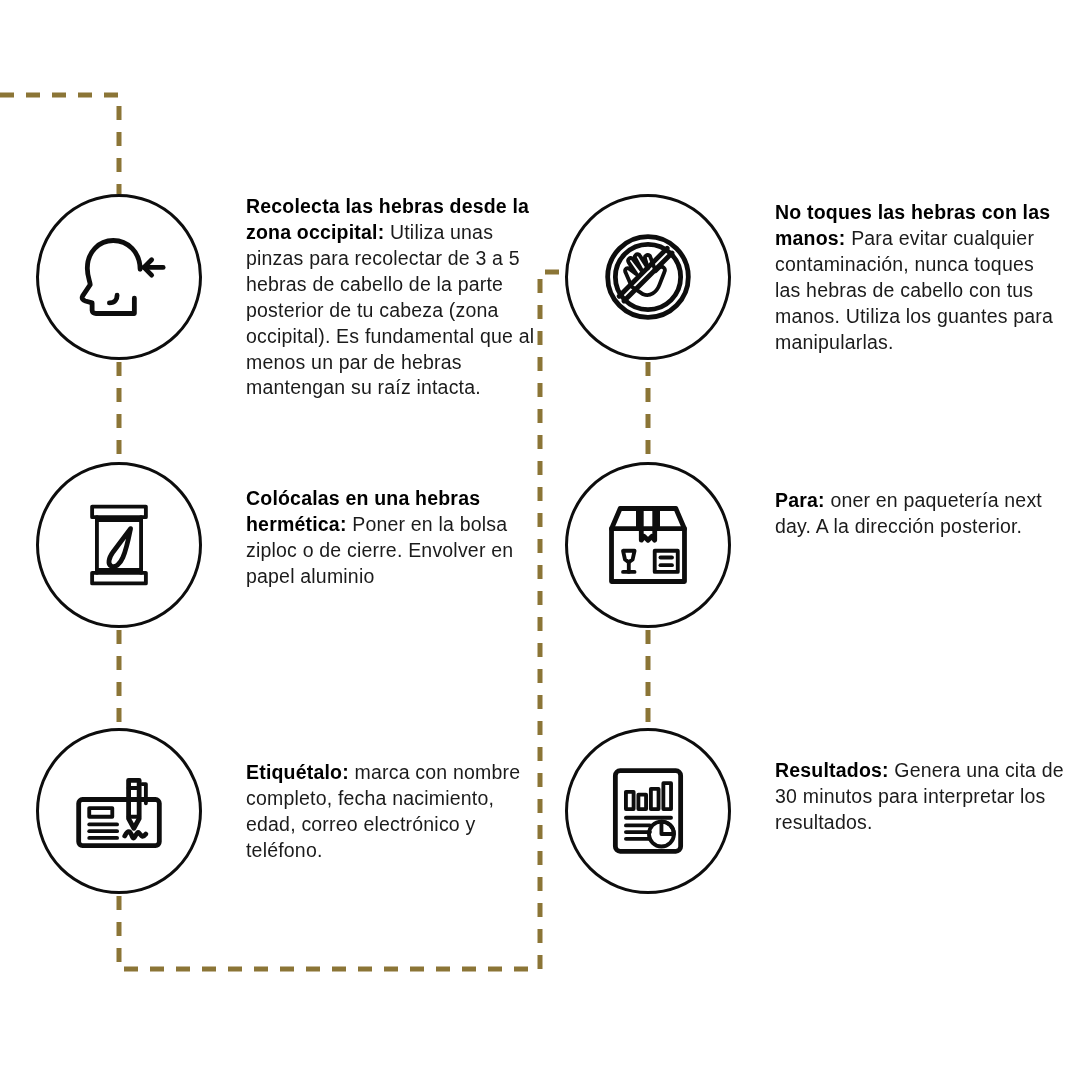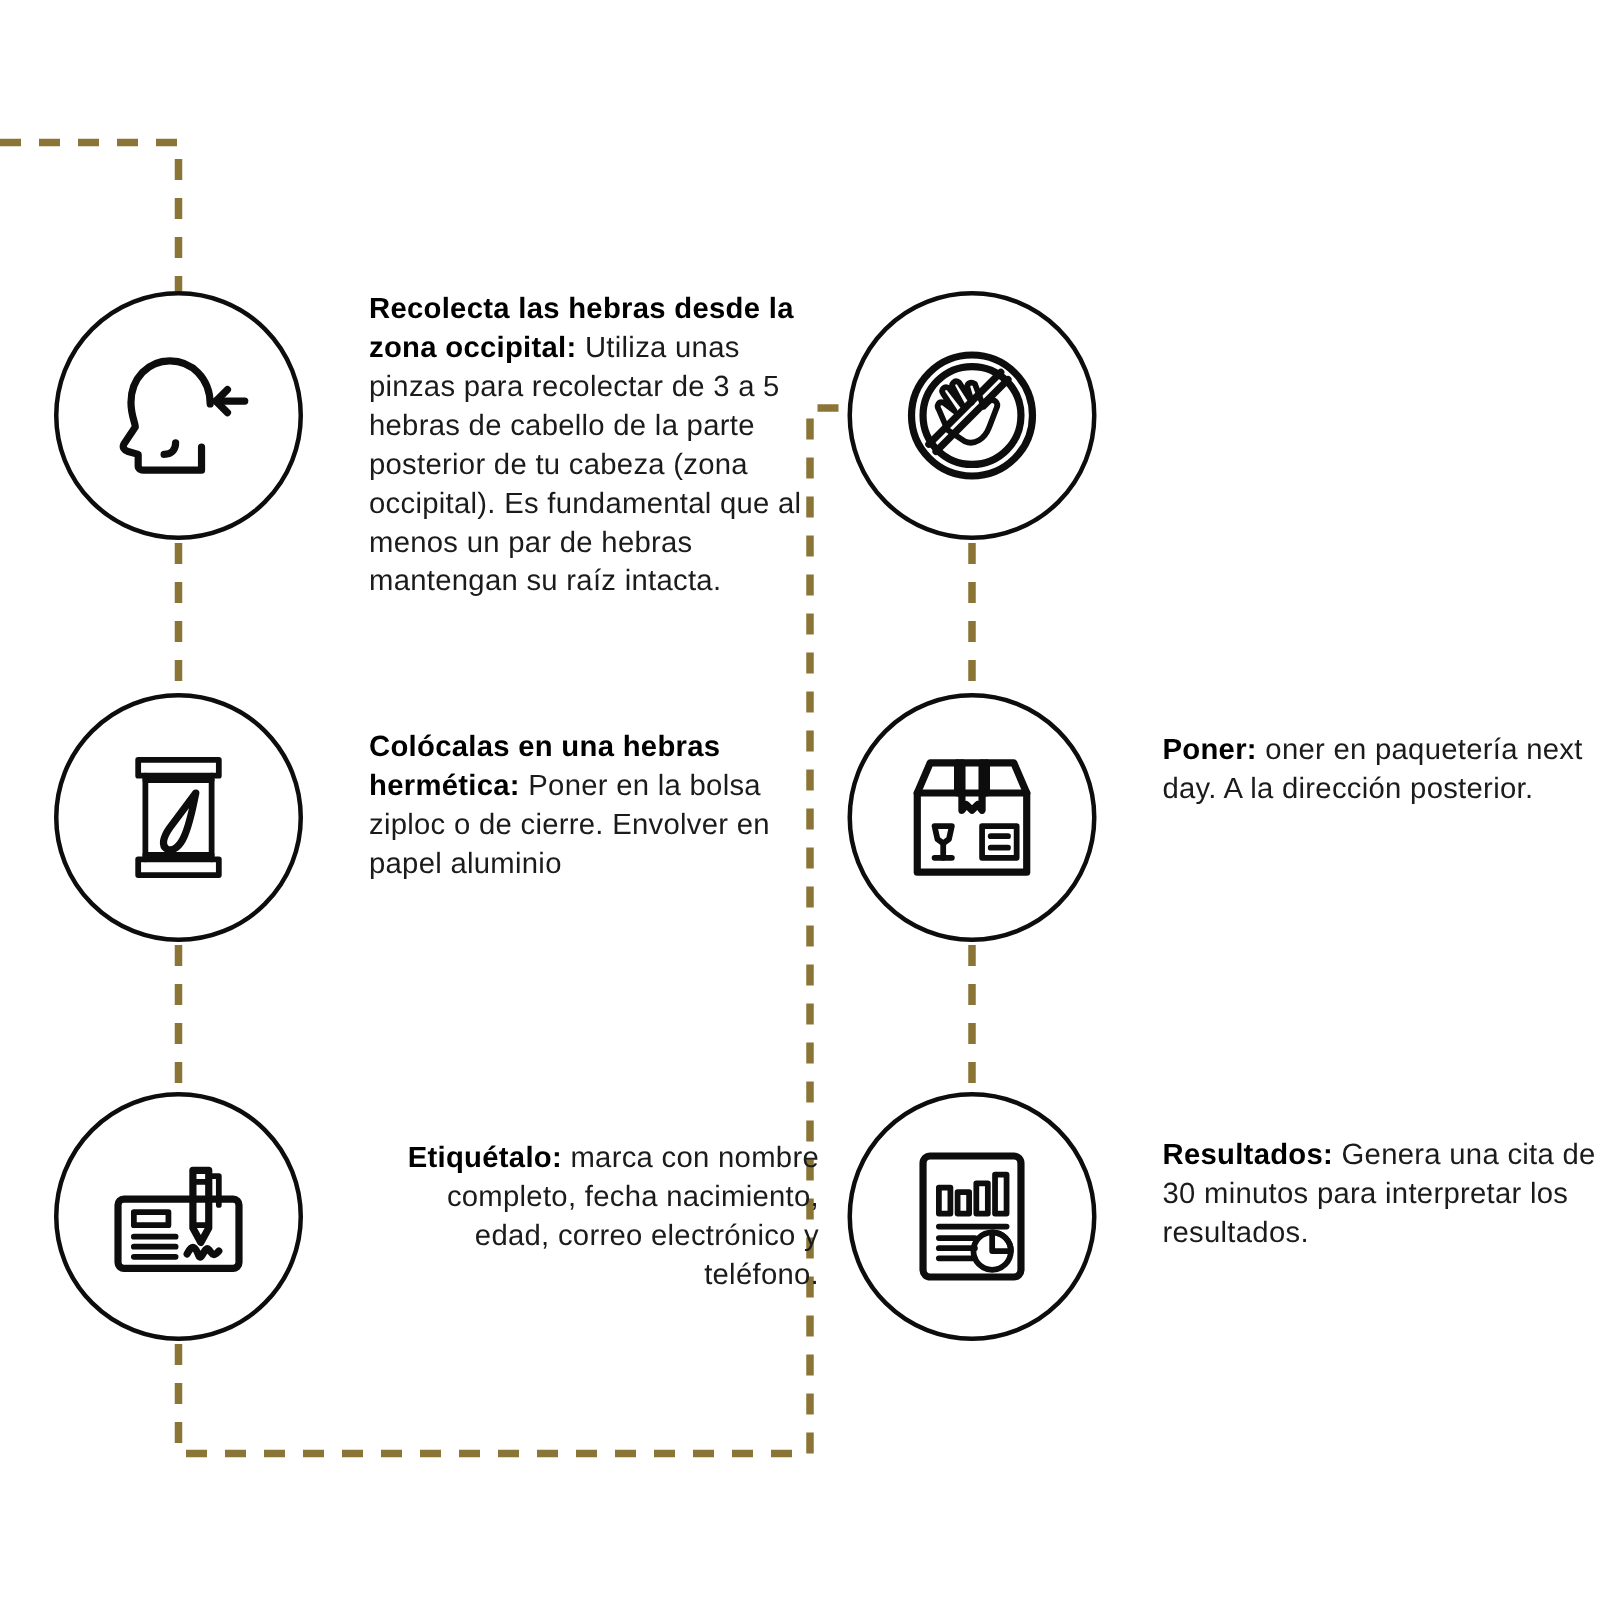--- a/index.html
+++ b/index.html
@@ -103,21 +103,21 @@
   
   #step-1 .step-icon-wrap { margin-top: 0px; }
   #step-2 .step-icon-wrap { margin-top: 0px; }
   #step-3 .step-icon-wrap { margin-top: 0px; }
   #step-4 .step-icon-wrap { margin-top: 0px; }
   #step-5 .step-icon-wrap { margin-top: 0px; }
   #step-6 .step-icon-wrap { margin-top: 0px; }
 
   #step-1 .step-text { padding-top: 0px; }
   #step-2 .step-text { padding-top: 24px; }
-  #step-3 .step-text { padding-top: 32px; text-align: right; }
+  #step-3 .step-text { padding-top: 32px; }
   #step-4 .step-text { padding-top: 6px; }
   #step-5 .step-text { padding-top: 26px; }
   #step-6 .step-text { padding-top: 30px; }
 
   .icon-stroke {
     fill: none;
     stroke: #0d0d0d;
     stroke-width: 5;
     stroke-linecap: round;
     stroke-linejoin: round;
@@ -229,20 +229,23 @@
                  L37 31 C35 28 38 25 41 27 L50 41
                  L47 31 C46 28 49 26 52 28 L58 44
                  L62 40 C65 38 69 41 67 45
                  L62 58 C59 66 52 71 45 68
                  L33 60 Z"></path>
 
         <line class="icon-stroke" x1="25" y1="75" x2="75" y2="25"></line>
         <line class="icon-stroke" x1="20" y1="70" x2="70" y2="20"></line>
       </svg>
     </div>
+    <div class="step-text">
+      <span class="lead">No toques las hebras con las manos:</span><span class="body"> Para evitar cualquier contaminación, nunca toques las hebras de cabello con tus manos. Utiliza los guantes para manipularlas.</span>
+    </div>
   </div>
 
   <div class="step" id="step-5">
     <div class="step-icon-wrap">
       <div class="step-icon-circle"></div>
       <svg class="step-icon-glyph" viewBox="0 0 100 100">
 
         <rect class="icon-stroke" x="12" y="33" width="76" height="55"></rect>
 
         <path class="icon-stroke" d="M12 33 L21 12 L79 12 L88 33"></path>
@@ -254,21 +257,21 @@
         <path class="icon-stroke-thin" d="M24 56 L36 56 L34 65 L30 68 L26 65 Z"></path>
         <line class="icon-stroke-thin" x1="30" y1="68" x2="30" y2="78"></line>
         <line class="icon-stroke-thin" x1="24" y1="78" x2="36" y2="78"></line>
 
         <rect class="icon-stroke-thin" x="57" y="56" width="24" height="22"></rect>
         <line class="icon-stroke-thin" x1="63" y1="63" x2="75" y2="63"></line>
         <line class="icon-stroke-thin" x1="63" y1="71" x2="75" y2="71"></line>
       </svg>
     </div>
     <div class="step-text">
-      <span class="lead">Poner:</span><span class="body"> oner en paquetería next day. A la dirección posterior.</span>
+      <span class="lead">Para:</span><span class="body"> oner en paquetería next day. A la dirección posterior.</span>
     </div>
   </div>
 
   <div class="step" id="step-6">
     <div class="step-icon-wrap">
       <div class="step-icon-circle"></div>
       <svg class="step-icon-glyph" viewBox="0 0 100 100">
         <rect class="icon-stroke" x="16" y="8" width="68" height="84" rx="5"></rect>
 
         <rect class="icon-stroke-thin" x="27" y="30" width="8" height="18"></rect>

